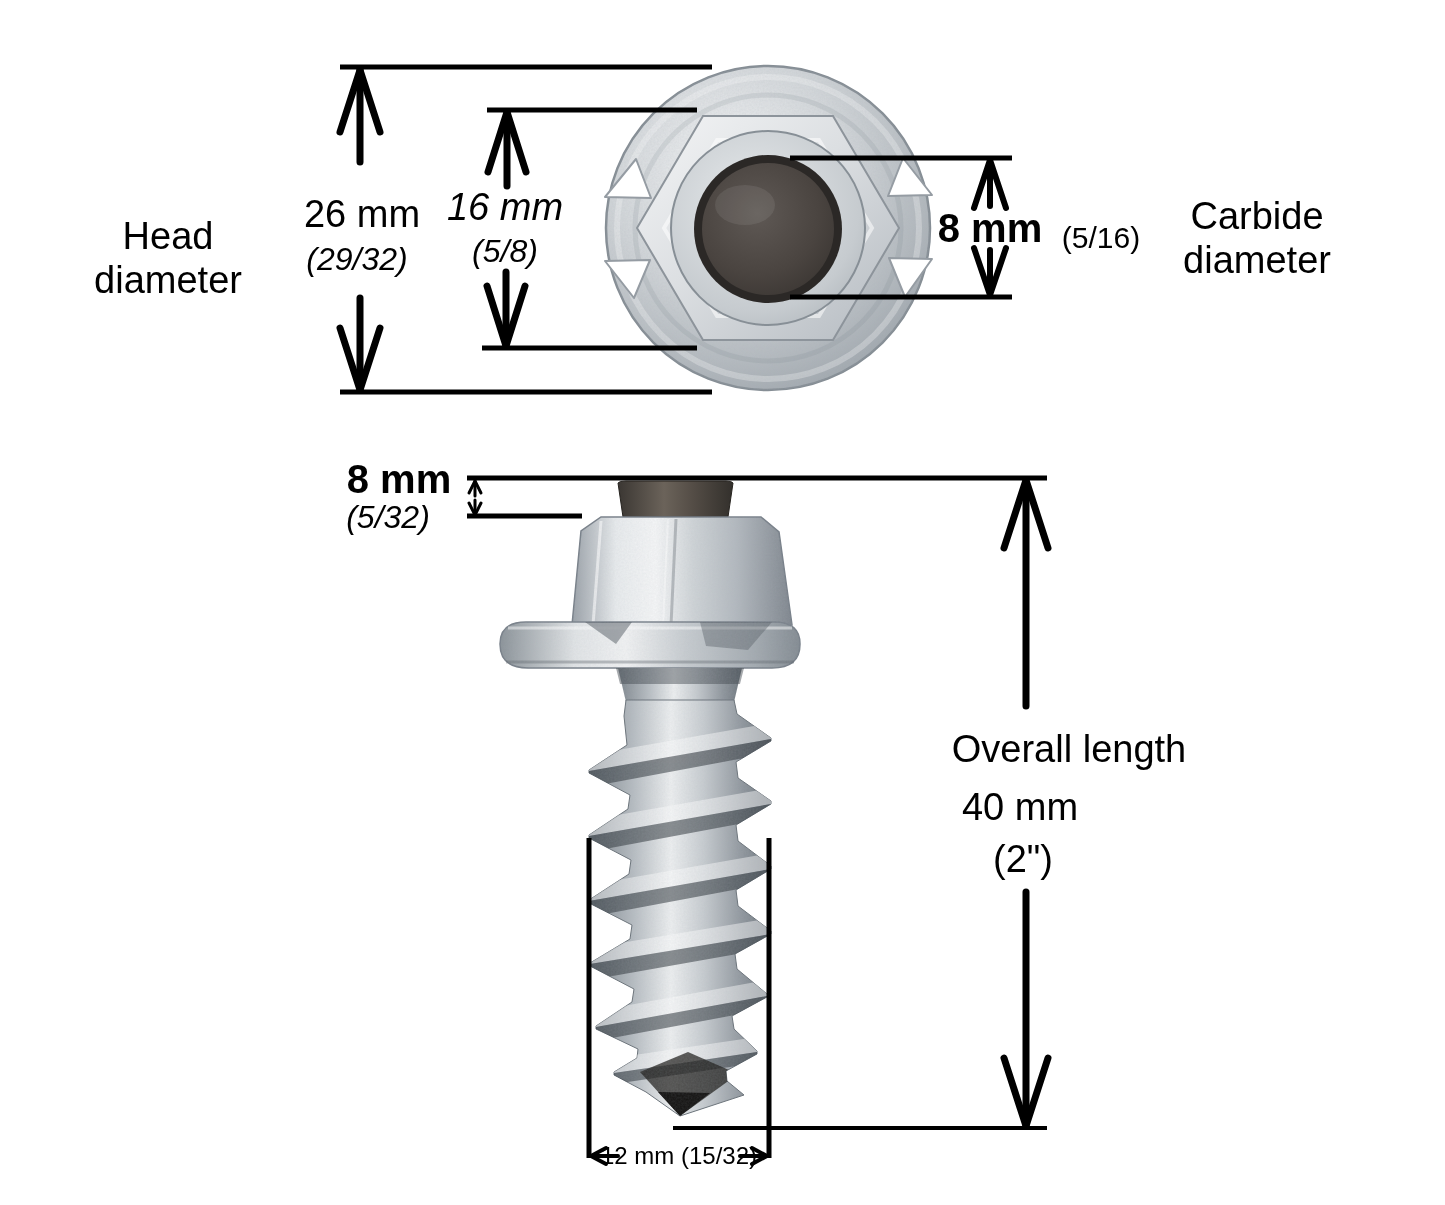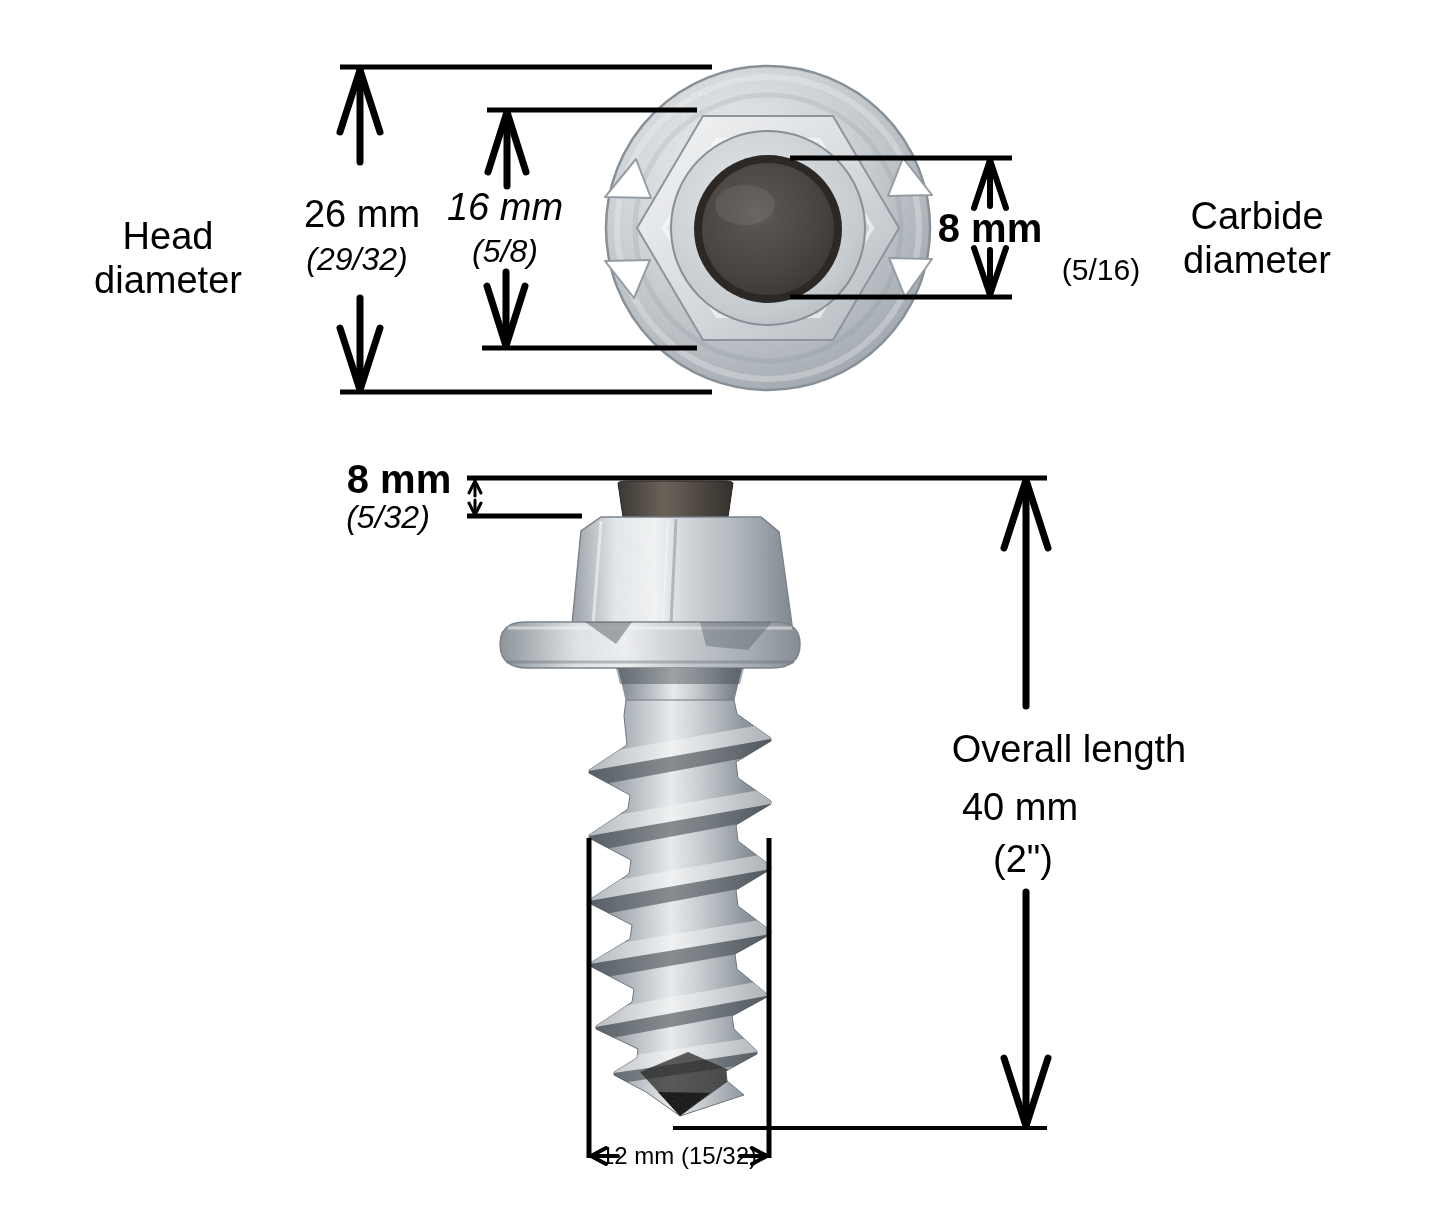--- a/index.html
+++ b/index.html
@@ -14,21 +14,21 @@
   .lbl{
     position:absolute;
     transform:translateX(-50%);
     text-align:center;
     color:#000;
     white-space:nowrap;
   }
   .fs38{font-size:38px;line-height:44px;}
   .fs36{font-size:40px;line-height:40px;font-weight:bold;}
   .fs32{font-size:32px;line-height:38px;font-style:italic;}
-  .fs30{font-size:30px;line-height:36px;margin-top:32px;}
+  .fs30{font-size:30px;line-height:36px;}
   .fs24{font-size:24px;line-height:28px;}
 </style>
 </head>
 <body>
 
 <div class="canvas">
 
 <svg width="1445" height="1205" viewBox="0 0 1445 1205" xmlns="http://www.w3.org/2000/svg">
   <defs>
     <radialGradient id="gradFlangeTop" cx="0.38" cy="0.32" r="0.8">

